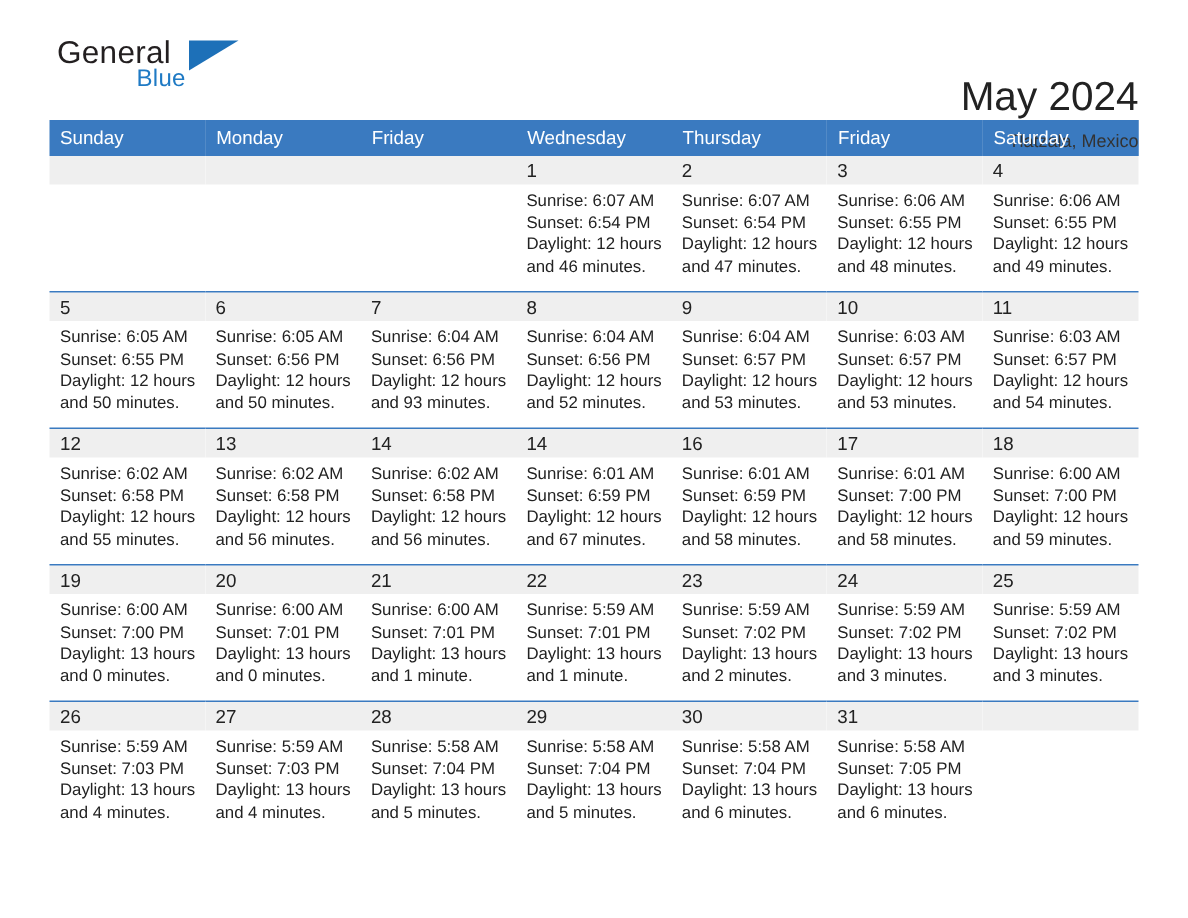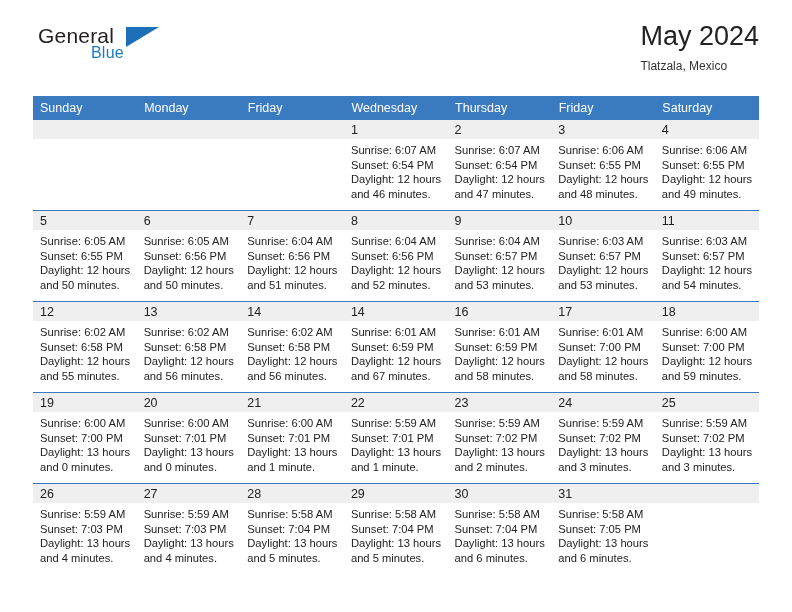--- a/index.html
+++ b/index.html
@@ -58,41 +58,43 @@
     position: absolute;
     left: 93px;
     top: 5px;
     width: 0;
     height: 0;
     border-left: 33px solid #1d70b8;
     border-bottom: 20px solid transparent;
   }
 
   .titlebox {
+    text-align: right;
     padding-top: 0px;
+    margin-top: 28px;
   }
   .cal-title {
     font-size: 27px;
     color: #222222;
     line-height: 1.05;
     font-weight: normal;
     margin: 0;
   }
   .cal-subtitle {
     font-size: 12px;
     color: #333333;
     margin-top: 9px;
   }
 
   
   .cal {
     width: 726px;
     border-collapse: collapse;
     table-layout: fixed;
-    margin-top: 24px;
+    margin-top: 8px;
   }
   .cal th {
     background: #3a7ac0;
     color: #ffffff;
     font-weight: normal;
     font-size: 12.5px;
     text-align: left;
     padding: 5px 0 5px 7px;
     height: 21px;
     box-sizing: border-box;
@@ -241,21 +243,21 @@
               <div>Daylight: 12 hours</div>
               <div>and 50 minutes.</div>
             </div>
           </td>
           <td>
             <div class="daynum">7</div>
             <div class="cell-body">
               <div>Sunrise: 6:04 AM</div>
               <div>Sunset: 6:56 PM</div>
               <div>Daylight: 12 hours</div>
-              <div>and 51 minutes.</div>
+              <div>and 93 minutes.</div>
             </div>
           </td>
           <td>
             <div class="daynum">8</div>
             <div class="cell-body">
               <div>Sunrise: 6:04 AM</div>
               <div>Sunset: 6:56 PM</div>
               <div>Daylight: 12 hours</div>
               <div>and 52 minutes.</div>
             </div>

